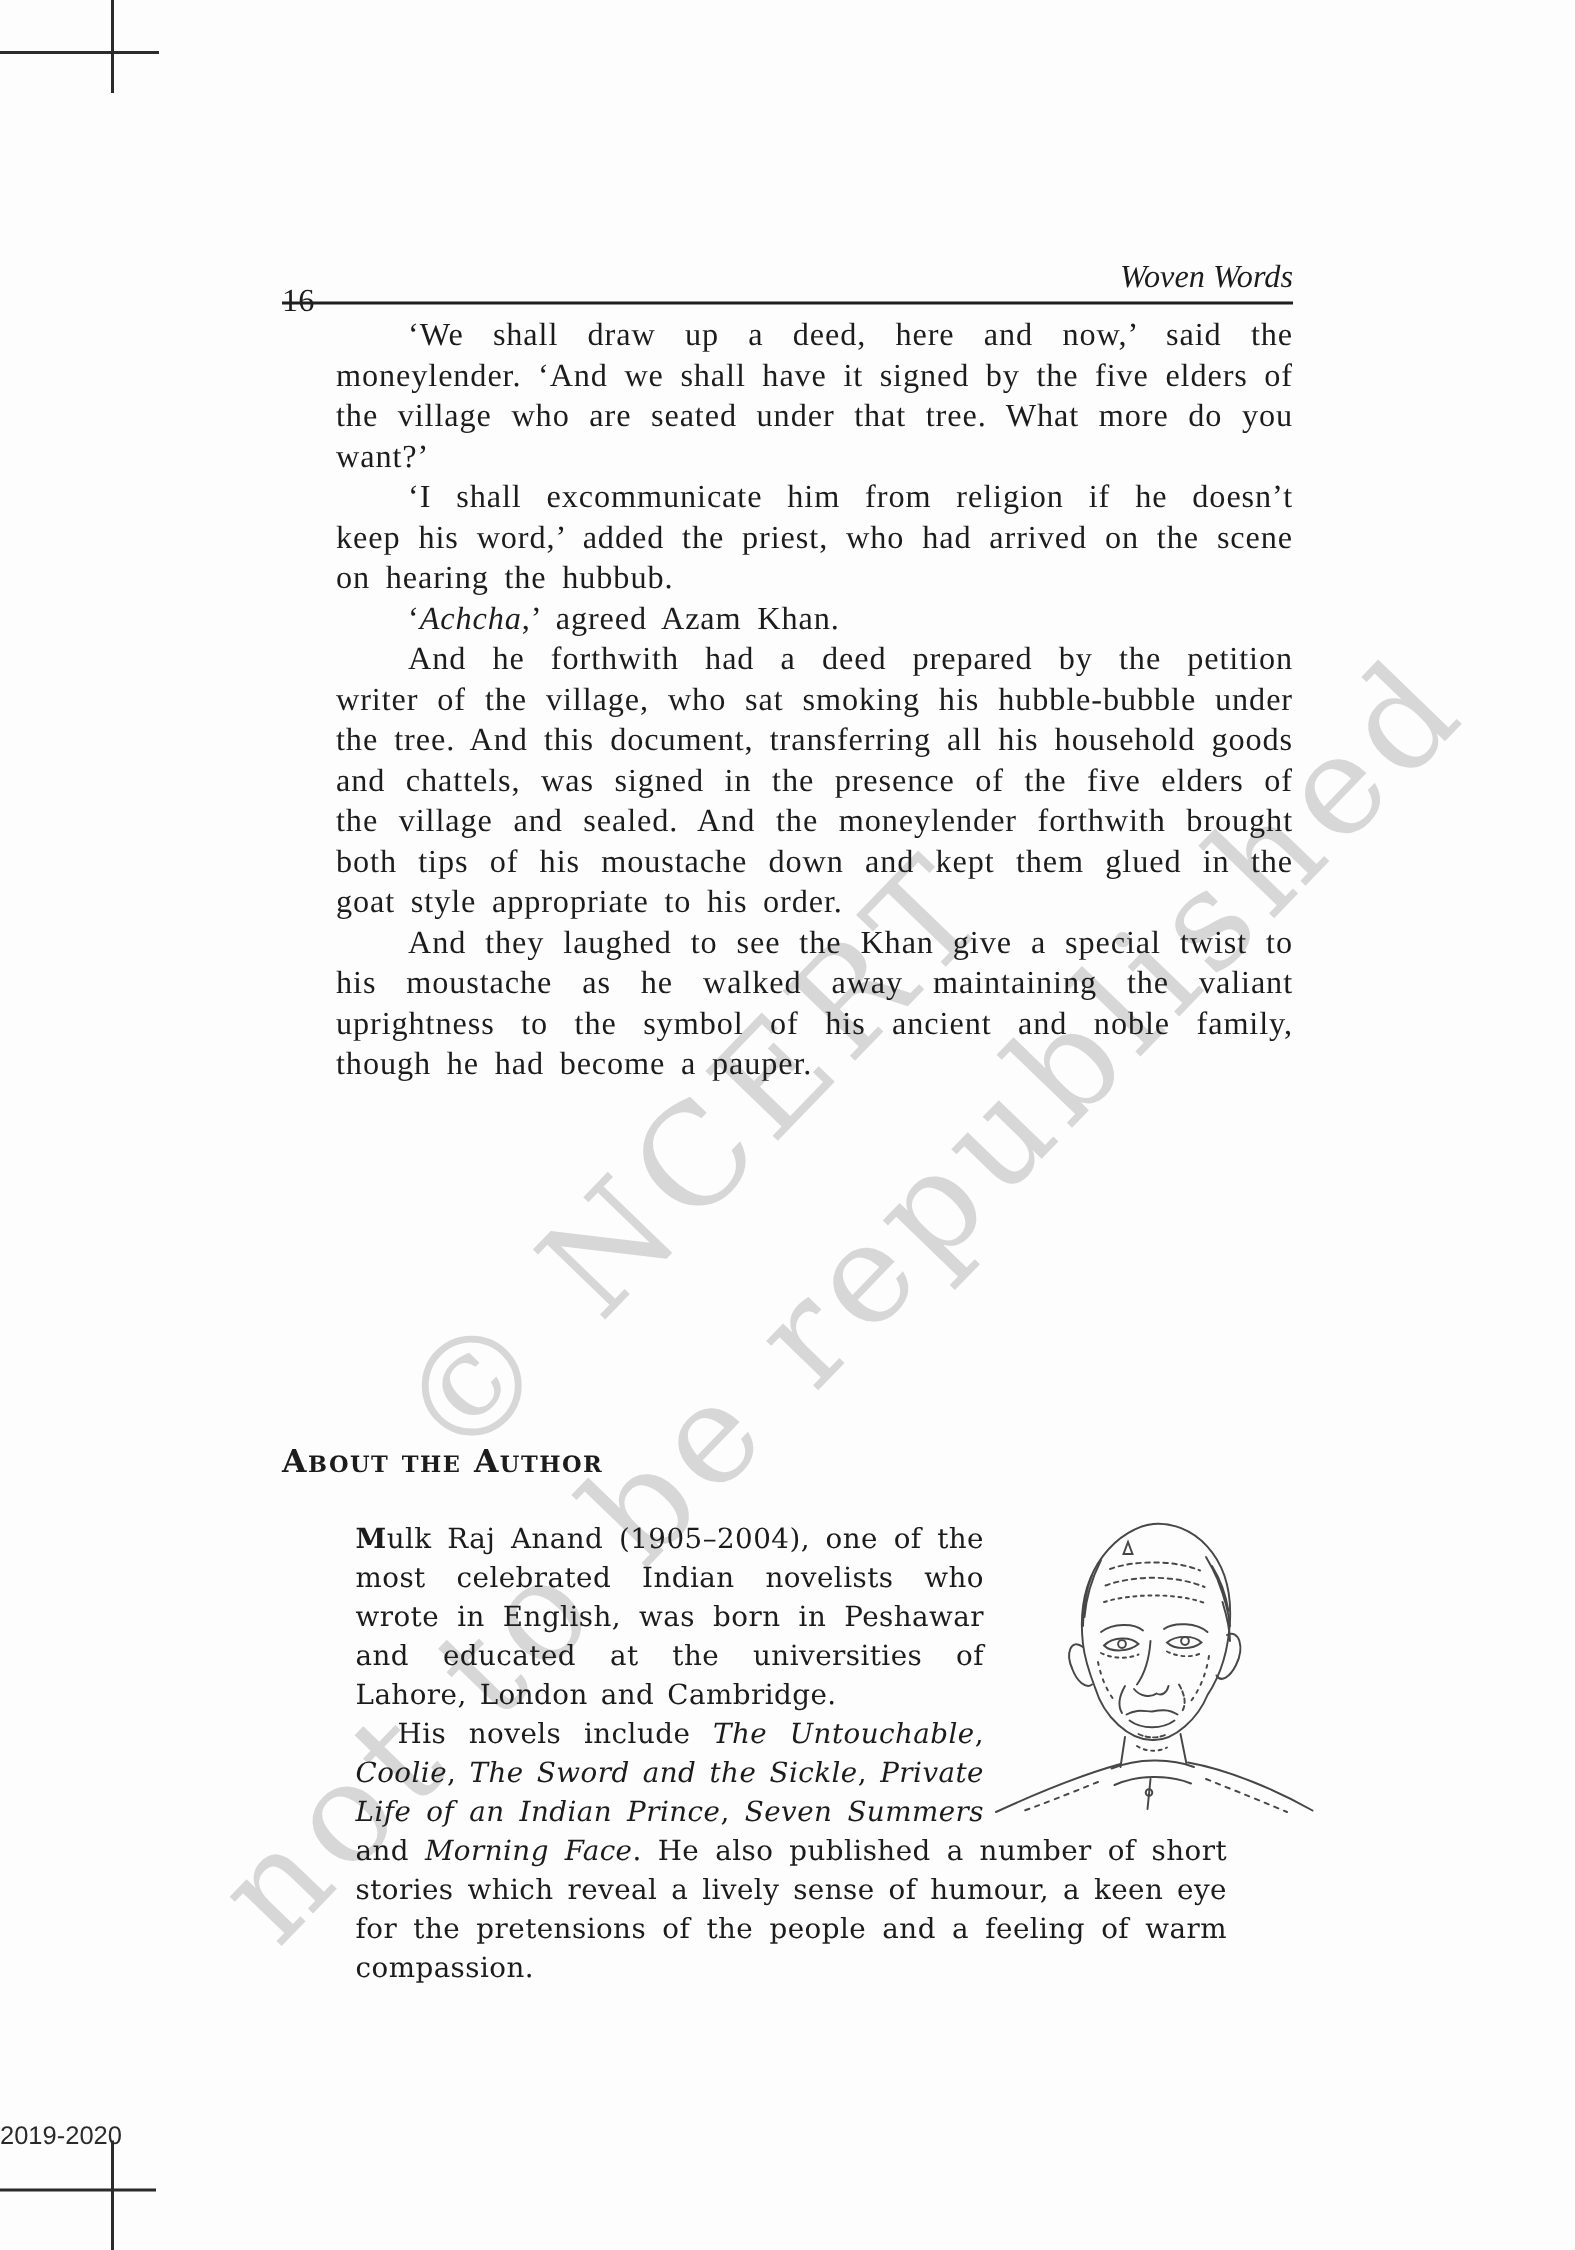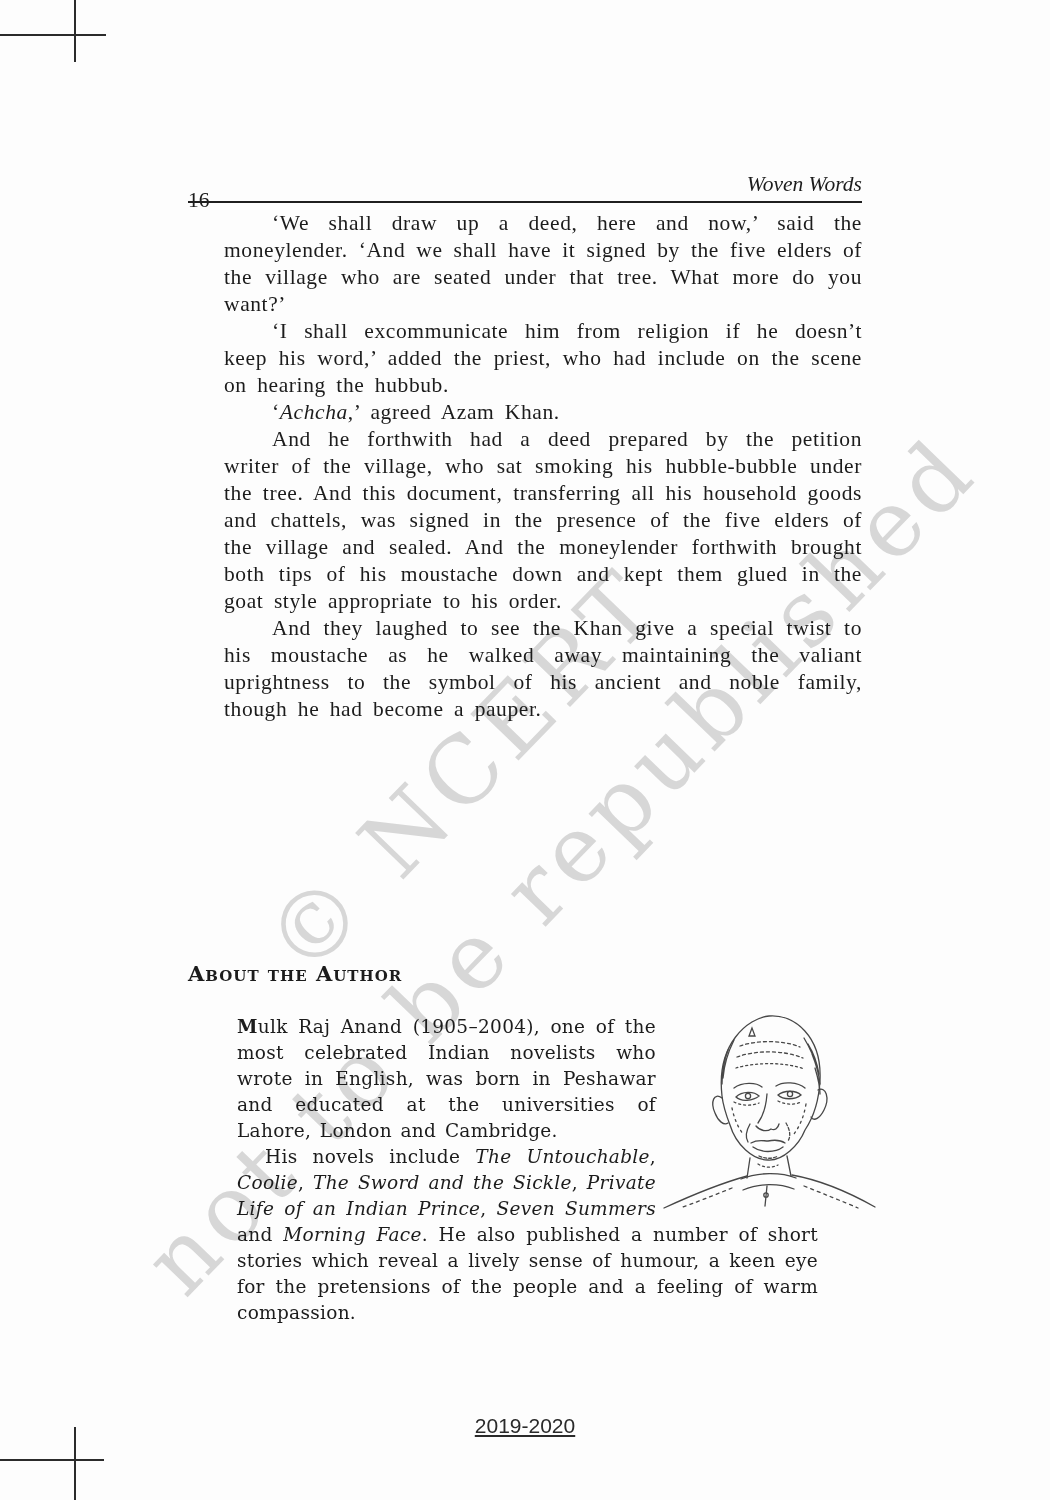--- a/index.html
+++ b/index.html
@@ -77,23 +77,22 @@
     position:relative;
   }
   .portrait-box svg {
     position:absolute; top:0; right:-55px;
     width:215px; height:210px; overflow:visible;
   }
 
   
   .footer {
     position:absolute; left:0; right:0; top:1414px;
-    text-align:center;
     font-family:"Liberation Sans", sans-serif;
-    font-size:21px; color:#2a2a2a;text-decoration:underline;
+    font-size:17px; color:#2a2a2a;
   }
 </style>
 </head>
 <body>
 
 <div class="sheet">
 
   <div class="mark vt"></div>
   <div class="mark ht"></div>
   <div class="mark vb"></div>
@@ -105,21 +104,21 @@
   </div>
 
   <div class="content">
 
     <span class="page-number">16</span>
     <span class="running-title">Woven Words</span>
     <div class="header-rule"></div>
 
     <div class="body-text">
       <p>‘We shall draw up a deed, here and now,’ said the moneylender. ‘And we shall have it signed by the five elders of the village who are seated under that tree. What more do you want?’</p>
-      <p>‘I shall excommunicate him from religion if he doesn’t keep his word,’ added the priest, who had include on the scene on hearing the hubbub.</p>
+      <p>‘I shall excommunicate him from religion if he doesn’t keep his word,’ added the priest, who had arrived on the scene on hearing the hubbub.</p>
       <p><span>‘</span><span class="it">Achcha</span><span>,’ agreed Azam Khan.</span></p>
       <p>And he forthwith had a deed prepared by the petition writer of the village, who sat smoking his hubble-bubble under the tree. And this document, transferring all his household goods and chattels, was signed in the presence of the five elders of the village and sealed. And the moneylender forthwith brought both tips of his moustache down and kept them glued in the goat style appropriate to his order.</p>
       <p>And they laughed to see the Khan give a special twist to his moustache as he walked away maintaining the valiant uprightness to the symbol of his ancient and noble family, though he had become a pauper.</p>
     </div>
 
     <h2 class="section-heading">About the Author</h2>
 
     <div class="bio">
       <div class="portrait-box">
         <svg viewBox="0 0 215 210" fill="none" stroke="#474747" stroke-width="1.3" stroke-linecap="round">

